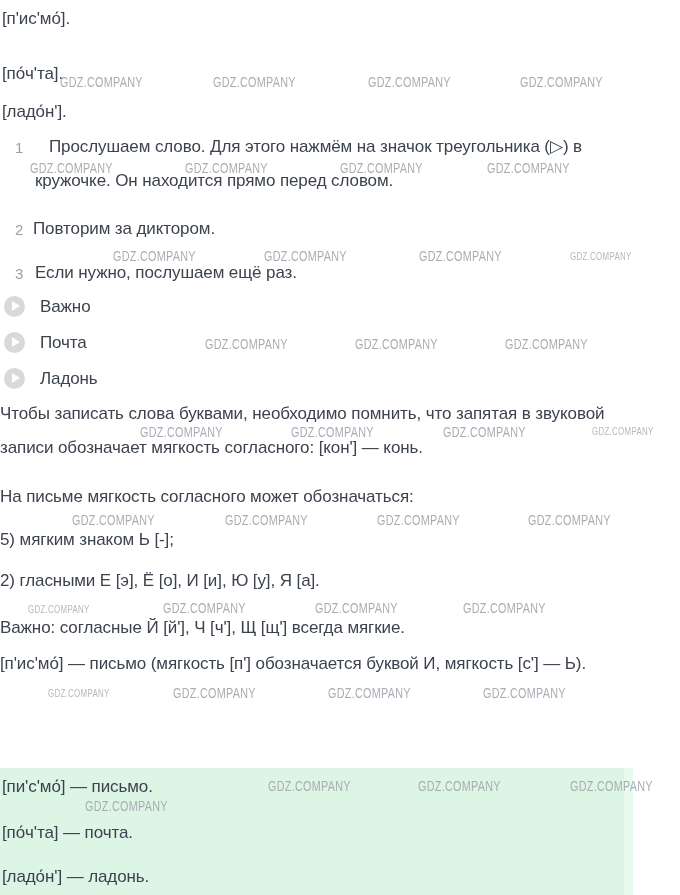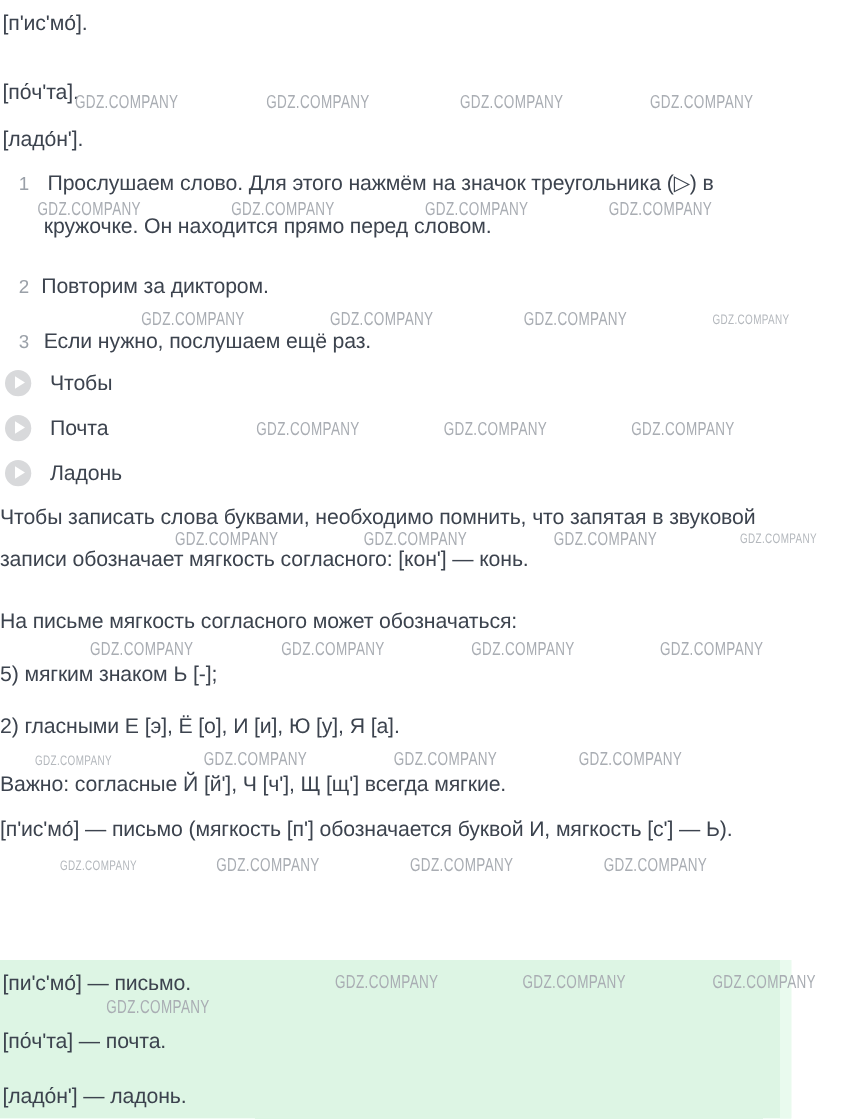--- a/index.html
+++ b/index.html
@@ -43,33 +43,33 @@
 </head>
 <body>
 
 <div class="canvas" style="color: rgb(60, 67, 78);">
 
   <div class="line" style="left:2px; top:9px">[п'ис'мо́].</div>
   <div class="line" style="left:2px; top:64px">[по́ч'та].</div>
   <div class="line" style="left:2px; top:102px">[ладо́н'].</div>
 
   <div class="step-num" style="left: 15px; top: 138px; color: rgb(154, 160, 168);">1</div>
-  <div class="line" style="left:38px; top:137px">Прослушаем слово. Для этого нажмём на значок треугольника (▷) в</div>
+  <div class="line" style="left:49px; top:137px">Прослушаем слово. Для этого нажмём на значок треугольника (▷) в</div>
   <div class="line" style="left:35px; top:171px">кружочке. Он находится прямо перед словом.</div>
 
   <div class="step-num" style="left: 15px; top: 220px; color: rgb(154, 160, 168);">2</div>
   <div class="line" style="left:33px; top:219px">Повторим за диктором.</div>
 
   <div class="step-num" style="left: 15px; top: 264px; color: rgb(154, 160, 168);">3</div>
   <div class="line" style="left:35px; top:263px">Если нужно, послушаем ещё раз.</div>
 
   <div class="play-btn" style="left: 4px; top: 296px; background: rgb(216, 217, 219);">
     <span class="play-tri"></span>
   </div>
-  <div class="line" style="left:40px; top:297px">Чтобы</div>
+  <div class="line" style="left:40px; top:297px">Важно</div>
 
   <div class="play-btn" style="left: 4px; top: 332px; background: rgb(216, 217, 219);">
     <span class="play-tri"></span>
   </div>
   <div class="line" style="left:40px; top:333px">Почта</div>
 
   <div class="play-btn" style="left: 4px; top: 368px; background: rgb(216, 217, 219);">
     <span class="play-tri"></span>
   </div>
   <div class="line" style="left:40px; top:369px">Ладонь</div>

